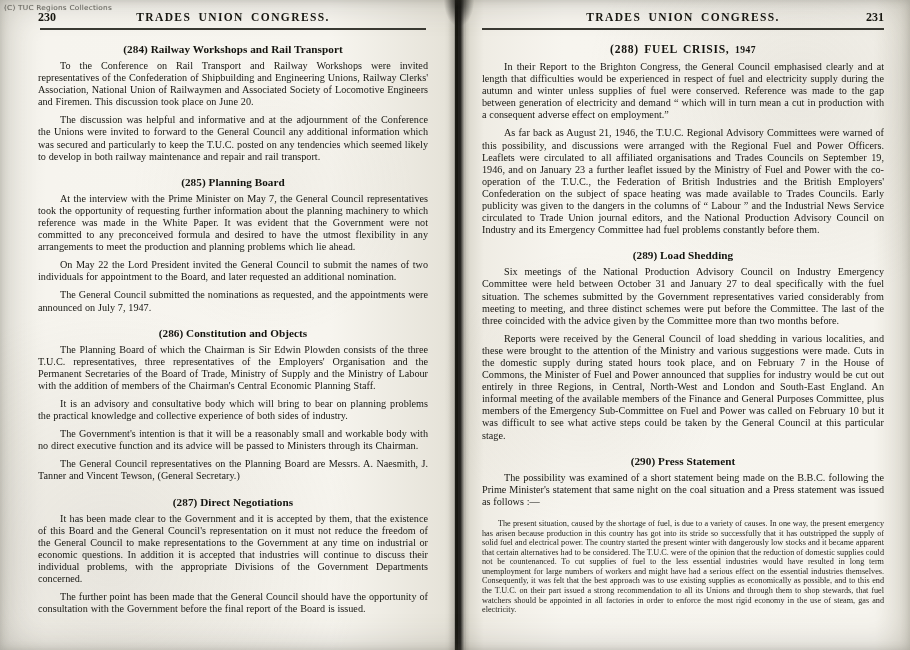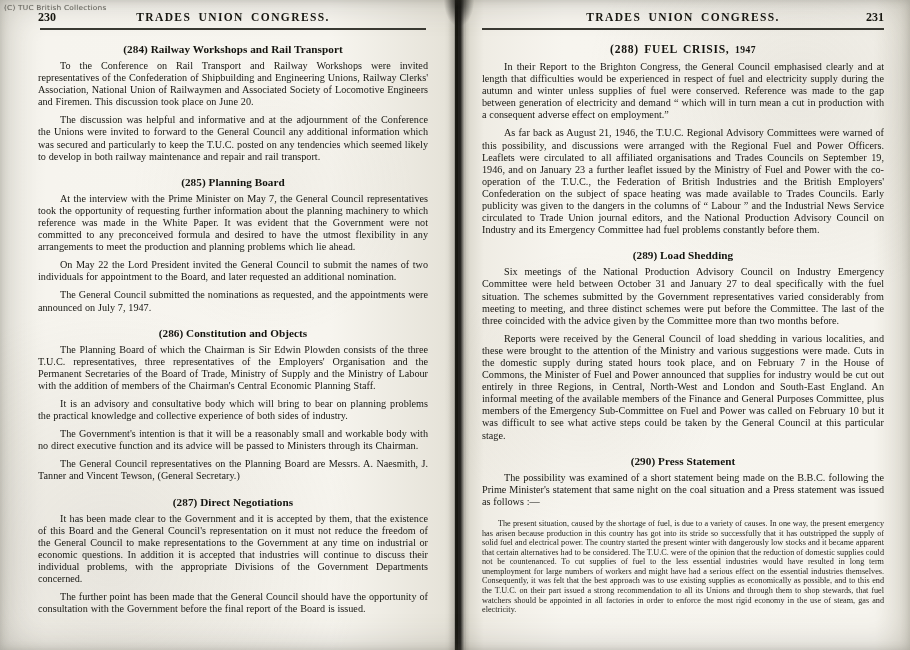--- a/index.html
+++ b/index.html
@@ -205,15 +205,15 @@
     </div>
   </div>
 
   <div class="gutter"></div>
   <div class="gutter-edge"></div>
   <div class="gutter-top-flare"></div>
 
   <div class="grain"></div>
   <div class="vignette"></div>
 
-  <div class="watermark">(C) TUC British Collections</div>
+  <div class="watermark">(C) TUC Regions Collections</div>
 
 </div>
 
 </body></html>

